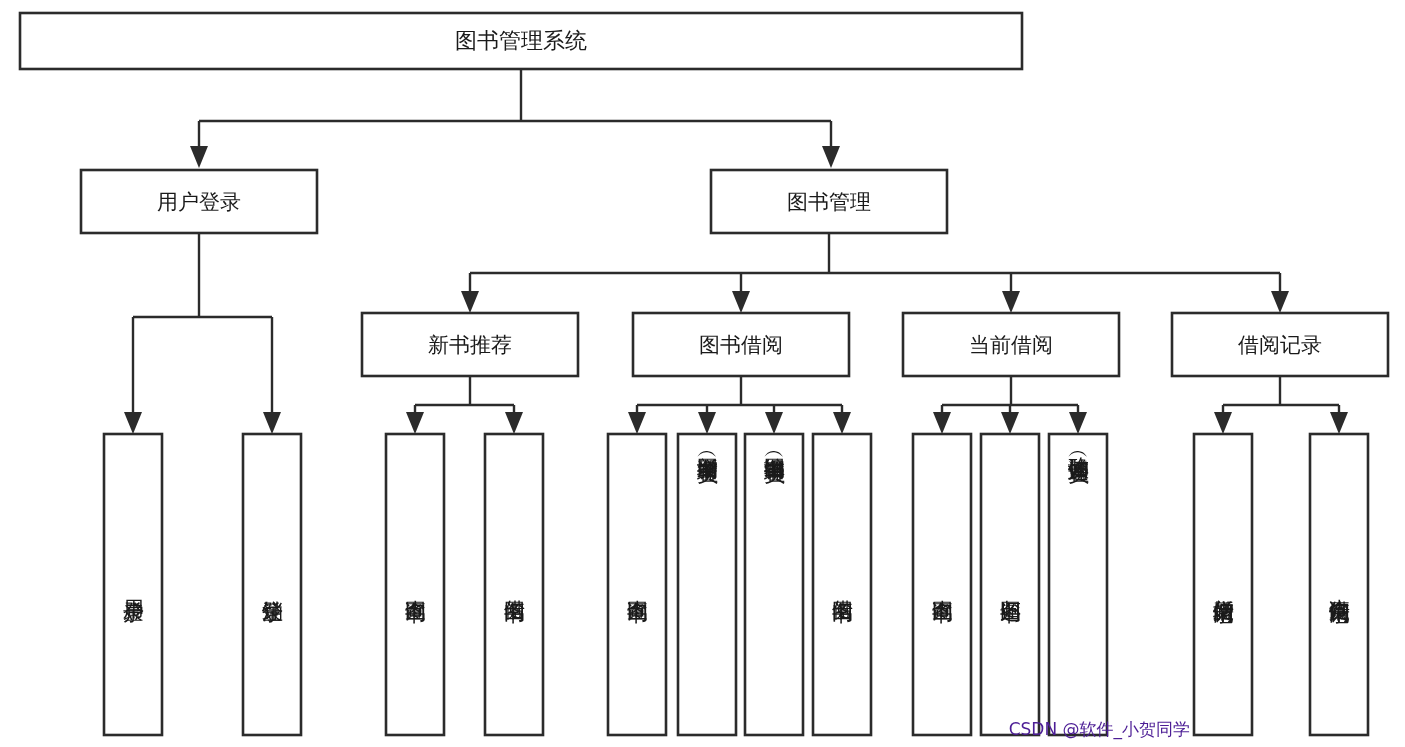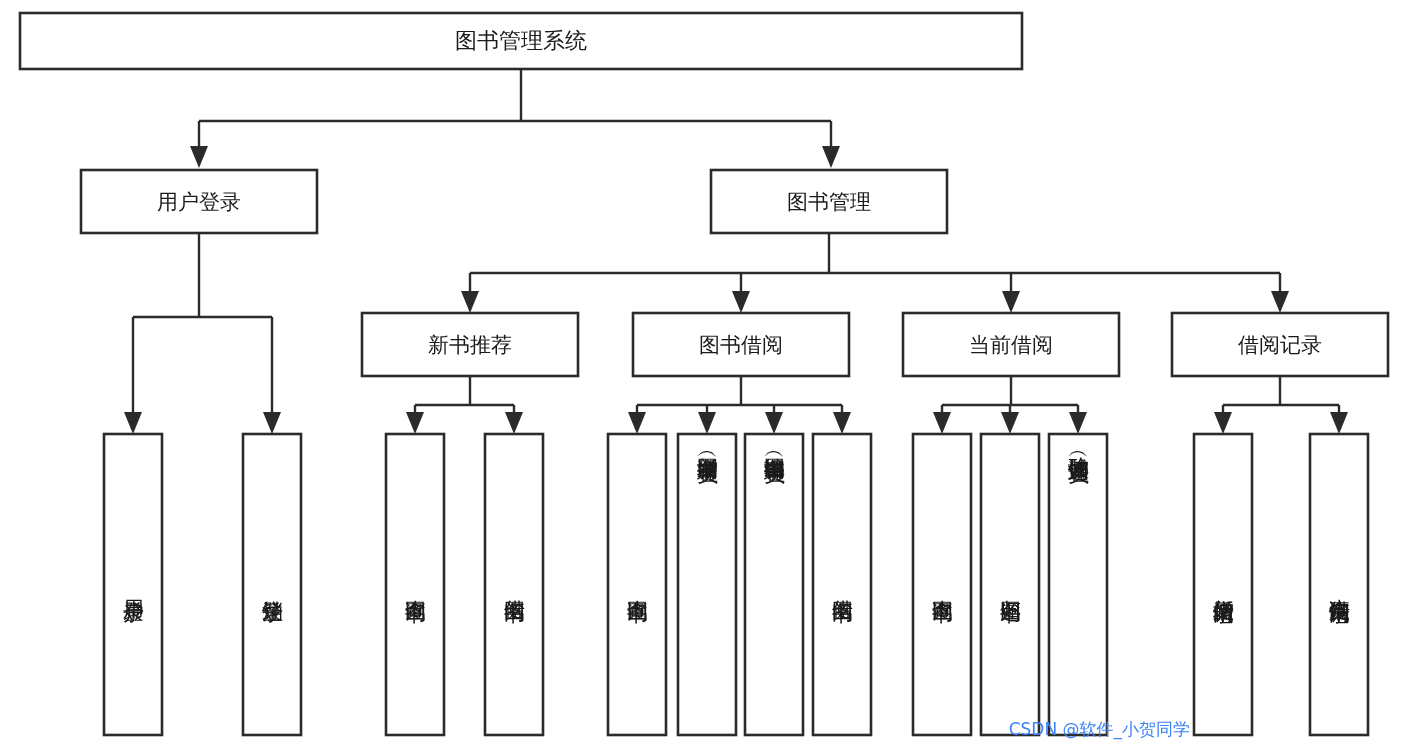--- a/index.html
+++ b/index.html
@@ -67,21 +67,21 @@
     letter-spacing: 1px;
     color: #1a1a1a;
     white-space: nowrap;
   }
   .watermark {
     position: absolute;
     right: 10px;
     bottom: 6px;
     font-family: "DejaVu Sans", "Liberation Sans", sans-serif;
     font-size: 17px;
-    color: #3b82f6;
+    color: #4c1d95;
     white-space: nowrap;
     user-select: none;
   }
 </style>
 </head>
 <body>
 
 <div id="diagram-root">
 
   <svg id="tree-svg" viewBox="0 0 1405 747" xmlns="http://www.w3.org/2000/svg">

